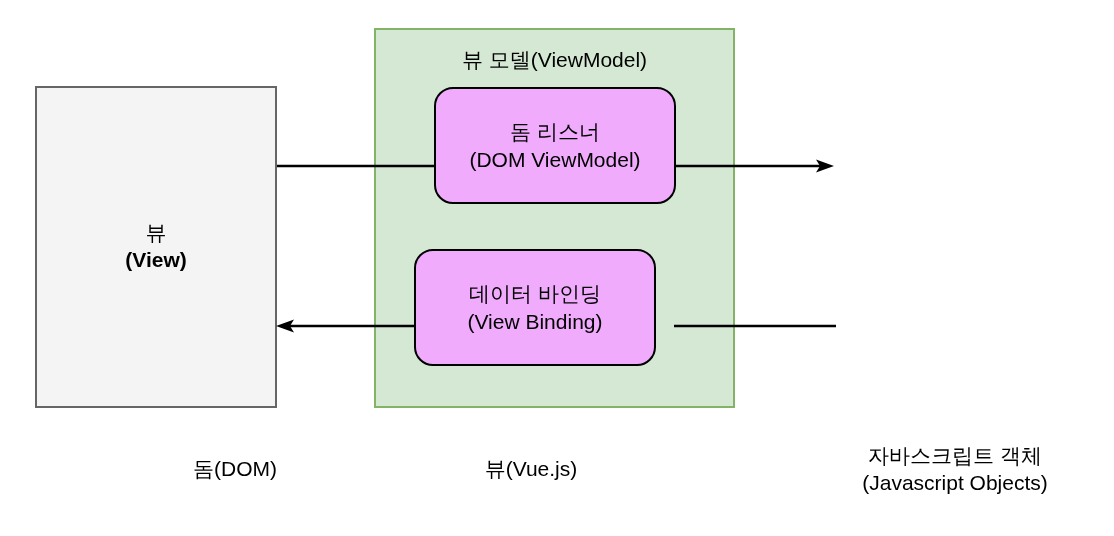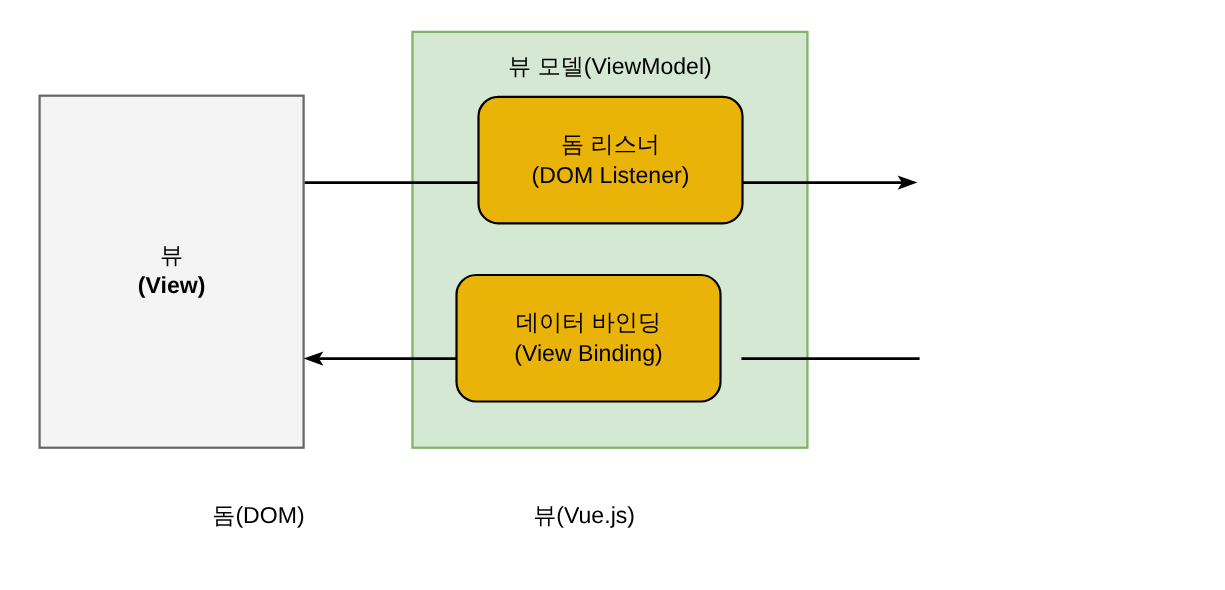--- a/index.html
+++ b/index.html
@@ -50,21 +50,21 @@
     top: 16px;
     text-align: center;
     font-size: 21px;
     color: #000000;
     white-space: nowrap;
   }
 
   
   .round-box {
     position: absolute;
-    background: #eab308;
+    background: #f0abfc;
     border: 2.5px solid #000000;
     border-radius: 19px;
     box-sizing: border-box;
     display: flex;
     align-items: center;
     justify-content: center;
     text-align: center;
     line-height: 1.3;
     font-size: 21px;
     color: #000000;
@@ -131,33 +131,37 @@
     <div>
       <span class="line1">뷰</span>
       <span class="line2">(View)</span>
     </div>
   </div>
 
 
   <div class="round-box" style="left:434px; top:87px; width:242px; height:117px;">
     <div>
       <span class="line1">돔 리스너</span>
-      <span class="line2">(DOM Listener)</span>
+      <span class="line2">(DOM ViewModel)</span>
     </div>
   </div>
 
   <div class="round-box" style="left:414px; top:249px; width:242px; height:117px;">
     <div>
       <span class="line1">데이터 바인딩</span>
       <span class="line2">(View Binding)</span>
     </div>
   </div>
 
   <div class="caption" style="left:35px; top:455px; width:242px;text-align:right;">
     <span class="line1">돔(DOM)</span>
   </div>
 
   <div class="caption" style="left:410px; top:455px; width:242px;">
     <span class="line1">뷰(Vue.js)</span>
   </div>
 
+  <div class="caption" style="left:814px; top:442px; width:282px;">
+    <span class="line1">자바스크립트 객체</span>
+    <span class="line2">(Javascript Objects)</span>
+  </div>
 
 </div>
 
 </body></html>

